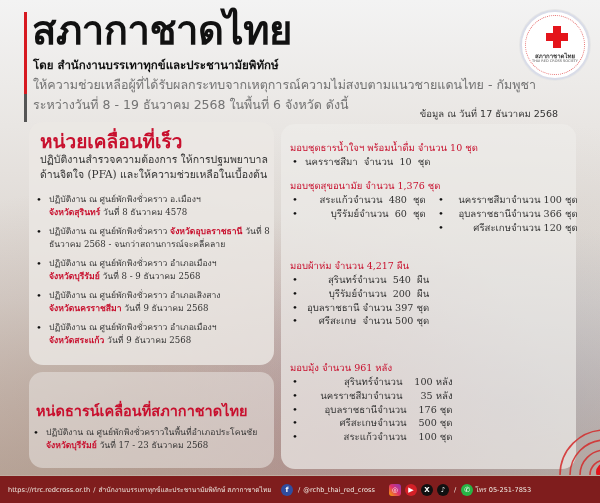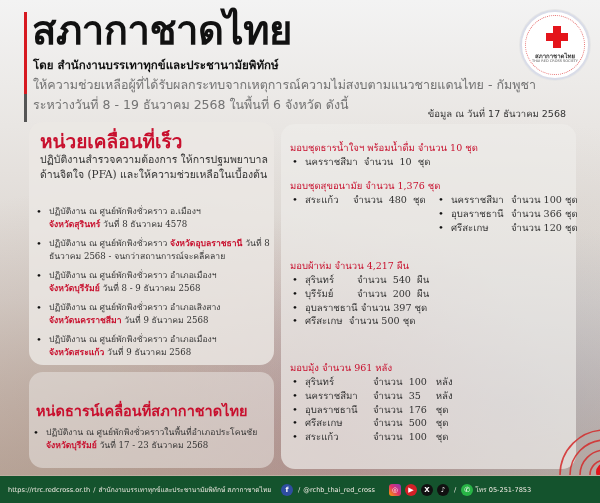--- a/index.html
+++ b/index.html
@@ -16,21 +16,21 @@
       radial-gradient(ellipse at 20% 85%, rgba(150,120,110,0.35), transparent 55%),
       radial-gradient(ellipse at 55% 90%, rgba(170,110,120,0.35), transparent 50%),
       radial-gradient(ellipse at 85% 80%, rgba(120,130,160,0.3), transparent 45%),
       radial-gradient(ellipse at 75% 45%, rgba(210,205,200,0.5), transparent 60%);
   }
   .redbar { position: absolute; left: 24px; top: 12px; width: 3px; height: 82px; background: #d71920; }
   .greybar { position: absolute; left: 24px; top: 94px; width: 3px; height: 28px; background: #555; }
   .title { position: absolute; left: 32px; top: 6px; font-size: 40px; font-weight: bold; color: #111; letter-spacing: -0.5px; line-height: 48px; }
   .subtitle { position: absolute; left: 33px; top: 56px; font-size: 11.5px; font-weight: bold; color: #111; }
   .headline { position: absolute; left: 33px; top: 75px; font-size: 12.5px; color: #737373; line-height: 20px; }
-  .asof { position: absolute; right: 34px; top: 106px; font-size: 9.5px; color: #333; }
+  .asof { position: absolute; right: 42px; top: 106px; font-size: 9.5px; color: #333; }
   .logo {
     position: absolute; left: 520px; top: 10px; width: 70px; height: 70px; border-radius: 50%;
     background: #fff; border: 2px solid #d9dce8; box-shadow: 0 0 0 1px #e6e6e6;
   }
   .logo .cross-v { position: absolute; left: 31px; top: 14px; width: 8px; height: 22px; background: #e4141b; }
   .logo .cross-h { position: absolute; left: 24px; top: 21px; width: 22px; height: 8px; background: #e4141b; }
   .logo .lname { position: absolute; left: 0; width: 100%; top: 39px; text-align: center; font-size: 6px; color: #333; font-weight: bold; }
   .logo .lsub { position: absolute; left: 0; width: 100%; top: 47px; text-align: center; font-size: 3.5px; color: #555; }
   .logo .ring { position: absolute; left: 3px; top: 3px; width: 60px; height: 60px; border-radius: 50%; border: 1.5px dotted #d33; opacity: 0.7; }
 
@@ -41,37 +41,37 @@
   .p-left1 { left: 29px; top: 122px; width: 245px; height: 243px; }
   .p-left2 { left: 29px; top: 372px; width: 245px; height: 96px; background: rgba(228,224,220,0.6); }
   .p-right { left: 281px; top: 124px; width: 295px; height: 345px; background: rgba(238,236,234,0.7); }
 
   .sec-title { font-family: "DejaVu Serif", serif; color: #c8102e; font-weight: bold; }
   .l1-title { position: absolute; left: 40px; top: 126px; font-size: 19px; }
   .l1-desc { position: absolute; left: 40px; top: 152px; font-size: 10.5px; color: #333; line-height: 15px; font-family: "DejaVu Serif", serif; width: 232px; }
   .bullets { position: absolute; list-style: none; font-family: "DejaVu Serif", serif; }
   .bullets li { position: relative; padding-left: 13px; font-size: 8.6px; line-height: 13px; color: #333; }
   .bullets li::before { content: "•"; position: absolute; left: 0; top: 0; font-size: 10px; color: #111; }
-  .l1-bullets { left: 36px; top: 193px; width: 238px; margin-top: 12px; }
+  .l1-bullets { left: 36px; top: 193px; width: 238px; }
   .l1-bullets li { margin-bottom: 6px; }
   .red { color: #c8102e; font-weight: bold; }
   .l2-title { position: absolute; left: 36px; top: 399px; font-size: 14.5px; }
   .l2-bullets { left: 33px; top: 426px; width: 245px; }
 
   .r-head { position: absolute; left: 290px; font-size: 9.5px; color: #c8102e; font-family: "DejaVu Serif", serif; }
   .r-list { position: absolute; list-style: none; font-family: "DejaVu Serif", serif; }
-  .r-list li { position: relative; padding-left: 15px; font-size: 9.6px; line-height: 13.8px; color: #333; white-space: nowrap; }
+  .r-list li { position: relative; padding-left: 15px; font-size: 9.6px; line-height: 13.8px; color: #333; white-space: nowrap; text-align: right; }
   .r-list li::before { content: "•"; position: absolute; left: 2px; top: 0; font-size: 10px; color: #111; }
   .col-prov { display: inline-block; }
 
   .swirl { position: absolute; left: 545px; top: 410px; width: 55px; height: 65px; overflow: hidden; }
 
   .footer {
     position: absolute; left: 0; top: 476px; width: 600px; height: 27px;
-    background: #14532d; color: #f1ece4; font-size: 6.6px;
+    background: #7f1d1d; color: #f1ece4; font-size: 6.6px;
     display: flex; align-items: center; padding-left: 8px; white-space: nowrap;
   }
   .ficon { display: inline-block; width: 12px; height: 12px; border-radius: 50%; margin: 0 2px; text-align: center; line-height: 12px; font-size: 7px; font-weight: bold; color: #fff; vertical-align: middle; }
   .f-fb { background: #2f4da0; }
   .f-ig { background: linear-gradient(45deg, #f6a300, #e1306c, #8a3ab9); border-radius: 3px; }
   .f-yt { background: #d32027; }
   .f-x { background: #111; }
   .f-tt { background: #111; }
   .f-ph { background: #28b446; }
   .sep { margin: 0 3px; }
@@ -119,20 +119,21 @@
 <div class="panel p-right"></div>
 
 <div class="r-head" style="top:140px;">มอบชุดธารน้ำใจฯ พร้อมน้ำดื่ม จำนวน 10 ชุด</div>
 <ul class="r-list" style="left:290px; top:155px;">
   <li><span>นครราชสีมา</span>&nbsp; <span>จำนวน</span>&nbsp; <span>10</span>&nbsp; <span>ชุด</span></li>
 </ul>
 
 <div class="r-head" style="top:178px;">มอบชุดสุขอนามัย จำนวน 1,376 ชุด</div>
 <ul class="r-list" style="left:290px; top:193px;">
   <li><span class="col-prov" style="width:48px">สระแก้ว</span><span>จำนวน</span>&nbsp; <span>480</span>&nbsp; <span>ชุด</span></li>
+  <li><span class="col-prov" style="width:48px">บุรีรัมย์</span><span>จำนวน</span>&nbsp; <span>60</span>&nbsp; <span>ชุด</span></li>
 </ul>
 <ul class="r-list" style="left:436px; top:193px;">
   <li><span class="col-prov" style="width:60px">นครราชสีมา</span><span>จำนวน</span> <span>100</span> <span>ชุด</span></li>
   <li><span class="col-prov" style="width:60px">อุบลราชธานี</span><span>จำนวน</span> <span>366</span> <span>ชุด</span></li>
   <li><span class="col-prov" style="width:60px">ศรีสะเกษ</span><span>จำนวน</span> <span>120</span> <span>ชุด</span></li>
 </ul>
 
 <div class="r-head" style="top:258px;">มอบผ้าห่ม จำนวน 4,217 ผืน</div>
 <ul class="r-list" style="left:290px; top:273px;">
   <li><span class="col-prov" style="width:52px">สุรินทร์</span><span>จำนวน</span>&nbsp; <span>540</span>&nbsp; <span>ผืน</span></li>

